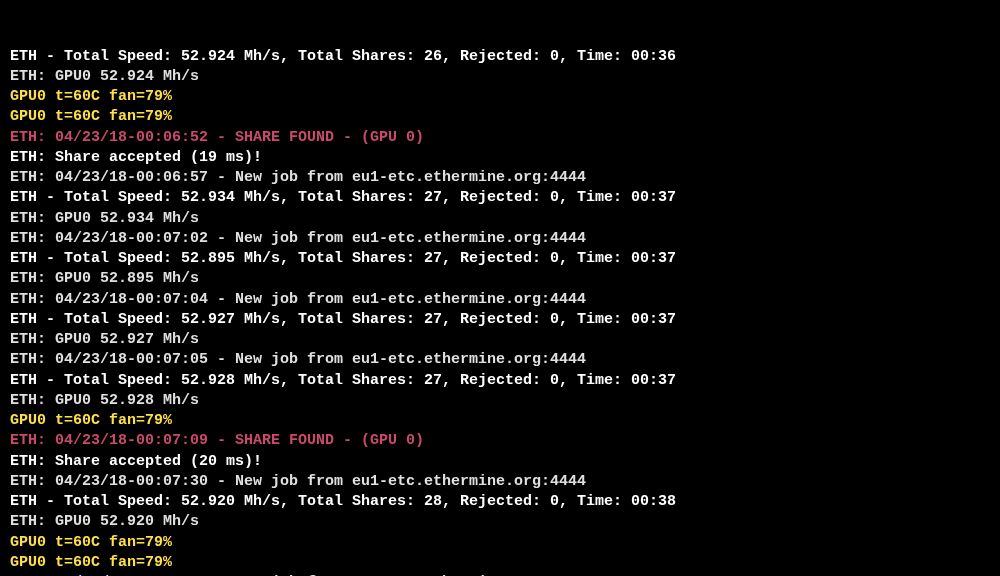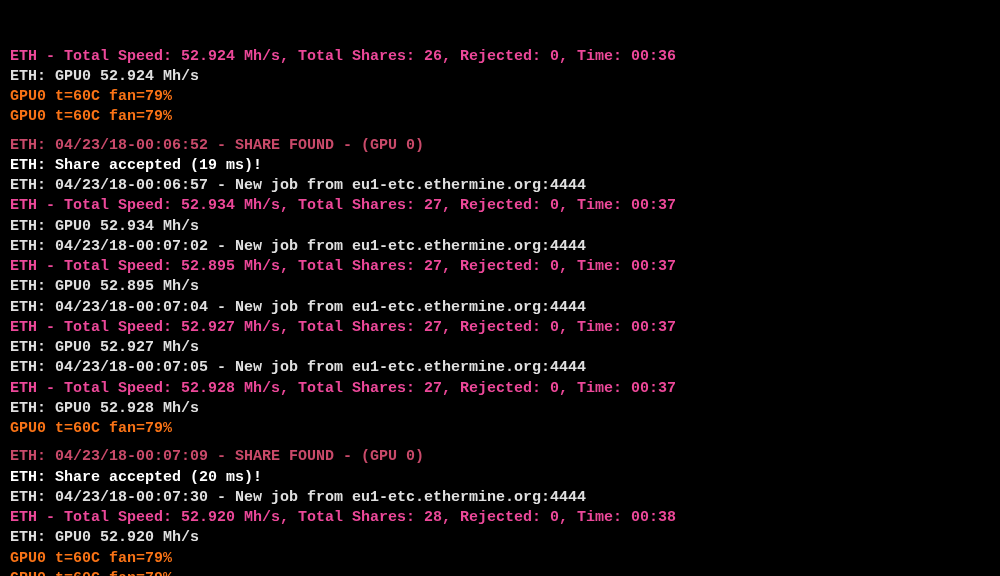--- a/index.html
+++ b/index.html
@@ -14,24 +14,24 @@
       height: 576px;
       box-sizing: border-box;
       overflow: hidden;
     }
     .terminal {
       white-space: pre;
     }
     .line {
       display: block;
     }
-    .yellow { color: #ec4899; }
+    .yellow { color: #ffffff; }
     .white { color: #e0e0e0; }
-    .cyan { color: #f97316; }
-    .magenta { color: #c94a6a; margin-top: 8px; }
+    .cyan { color: #fde047; }
+    .magenta { color: #c94a6a; }
     .green { color: #ffffff; }
   </style>
 </head>
 <body>
 
 <div class="terminal">
   <div id="lines-container"><span class="line yellow">ETH - Total Speed: 52.924 Mh/s, Total Shares: 26, Rejected: 0, Time: 00:36</span><span class="line white">ETH: GPU0 52.924 Mh/s</span><span class="line cyan">GPU0 t=60C fan=79%</span><span class="line cyan">GPU0 t=60C fan=79%</span><span class="line magenta">ETH: 04/23/18-00:06:52 - SHARE FOUND - (GPU 0)</span><span class="line green">ETH: Share accepted (19 ms)!</span><span class="line white">ETH: 04/23/18-00:06:57 - New job from eu1-etc.ethermine.org:4444</span><span class="line yellow">ETH - Total Speed: 52.934 Mh/s, Total Shares: 27, Rejected: 0, Time: 00:37</span><span class="line white">ETH: GPU0 52.934 Mh/s</span><span class="line white">ETH: 04/23/18-00:07:02 - New job from eu1-etc.ethermine.org:4444</span><span class="line yellow">ETH - Total Speed: 52.895 Mh/s, Total Shares: 27, Rejected: 0, Time: 00:37</span><span class="line white">ETH: GPU0 52.895 Mh/s</span><span class="line white">ETH: 04/23/18-00:07:04 - New job from eu1-etc.ethermine.org:4444</span><span class="line yellow">ETH - Total Speed: 52.927 Mh/s, Total Shares: 27, Rejected: 0, Time: 00:37</span><span class="line white">ETH: GPU0 52.927 Mh/s</span><span class="line white">ETH: 04/23/18-00:07:05 - New job from eu1-etc.ethermine.org:4444</span><span class="line yellow">ETH - Total Speed: 52.928 Mh/s, Total Shares: 27, Rejected: 0, Time: 00:37</span><span class="line white">ETH: GPU0 52.928 Mh/s</span><span class="line cyan">GPU0 t=60C fan=79%</span><span class="line magenta">ETH: 04/23/18-00:07:09 - SHARE FOUND - (GPU 0)</span><span class="line green">ETH: Share accepted (20 ms)!</span><span class="line white">ETH: 04/23/18-00:07:30 - New job from eu1-etc.ethermine.org:4444</span><span class="line yellow">ETH - Total Speed: 52.920 Mh/s, Total Shares: 28, Rejected: 0, Time: 00:38</span><span class="line white">ETH: GPU0 52.920 Mh/s</span><span class="line cyan">GPU0 t=60C fan=79%</span><span class="line cyan">GPU0 t=60C fan=79%</span><span class="line white">ETH: 04/23/18-00:08:25 - New job from eu1-etc.ethermine.org:4444</span></div>
   
   
 </div>

